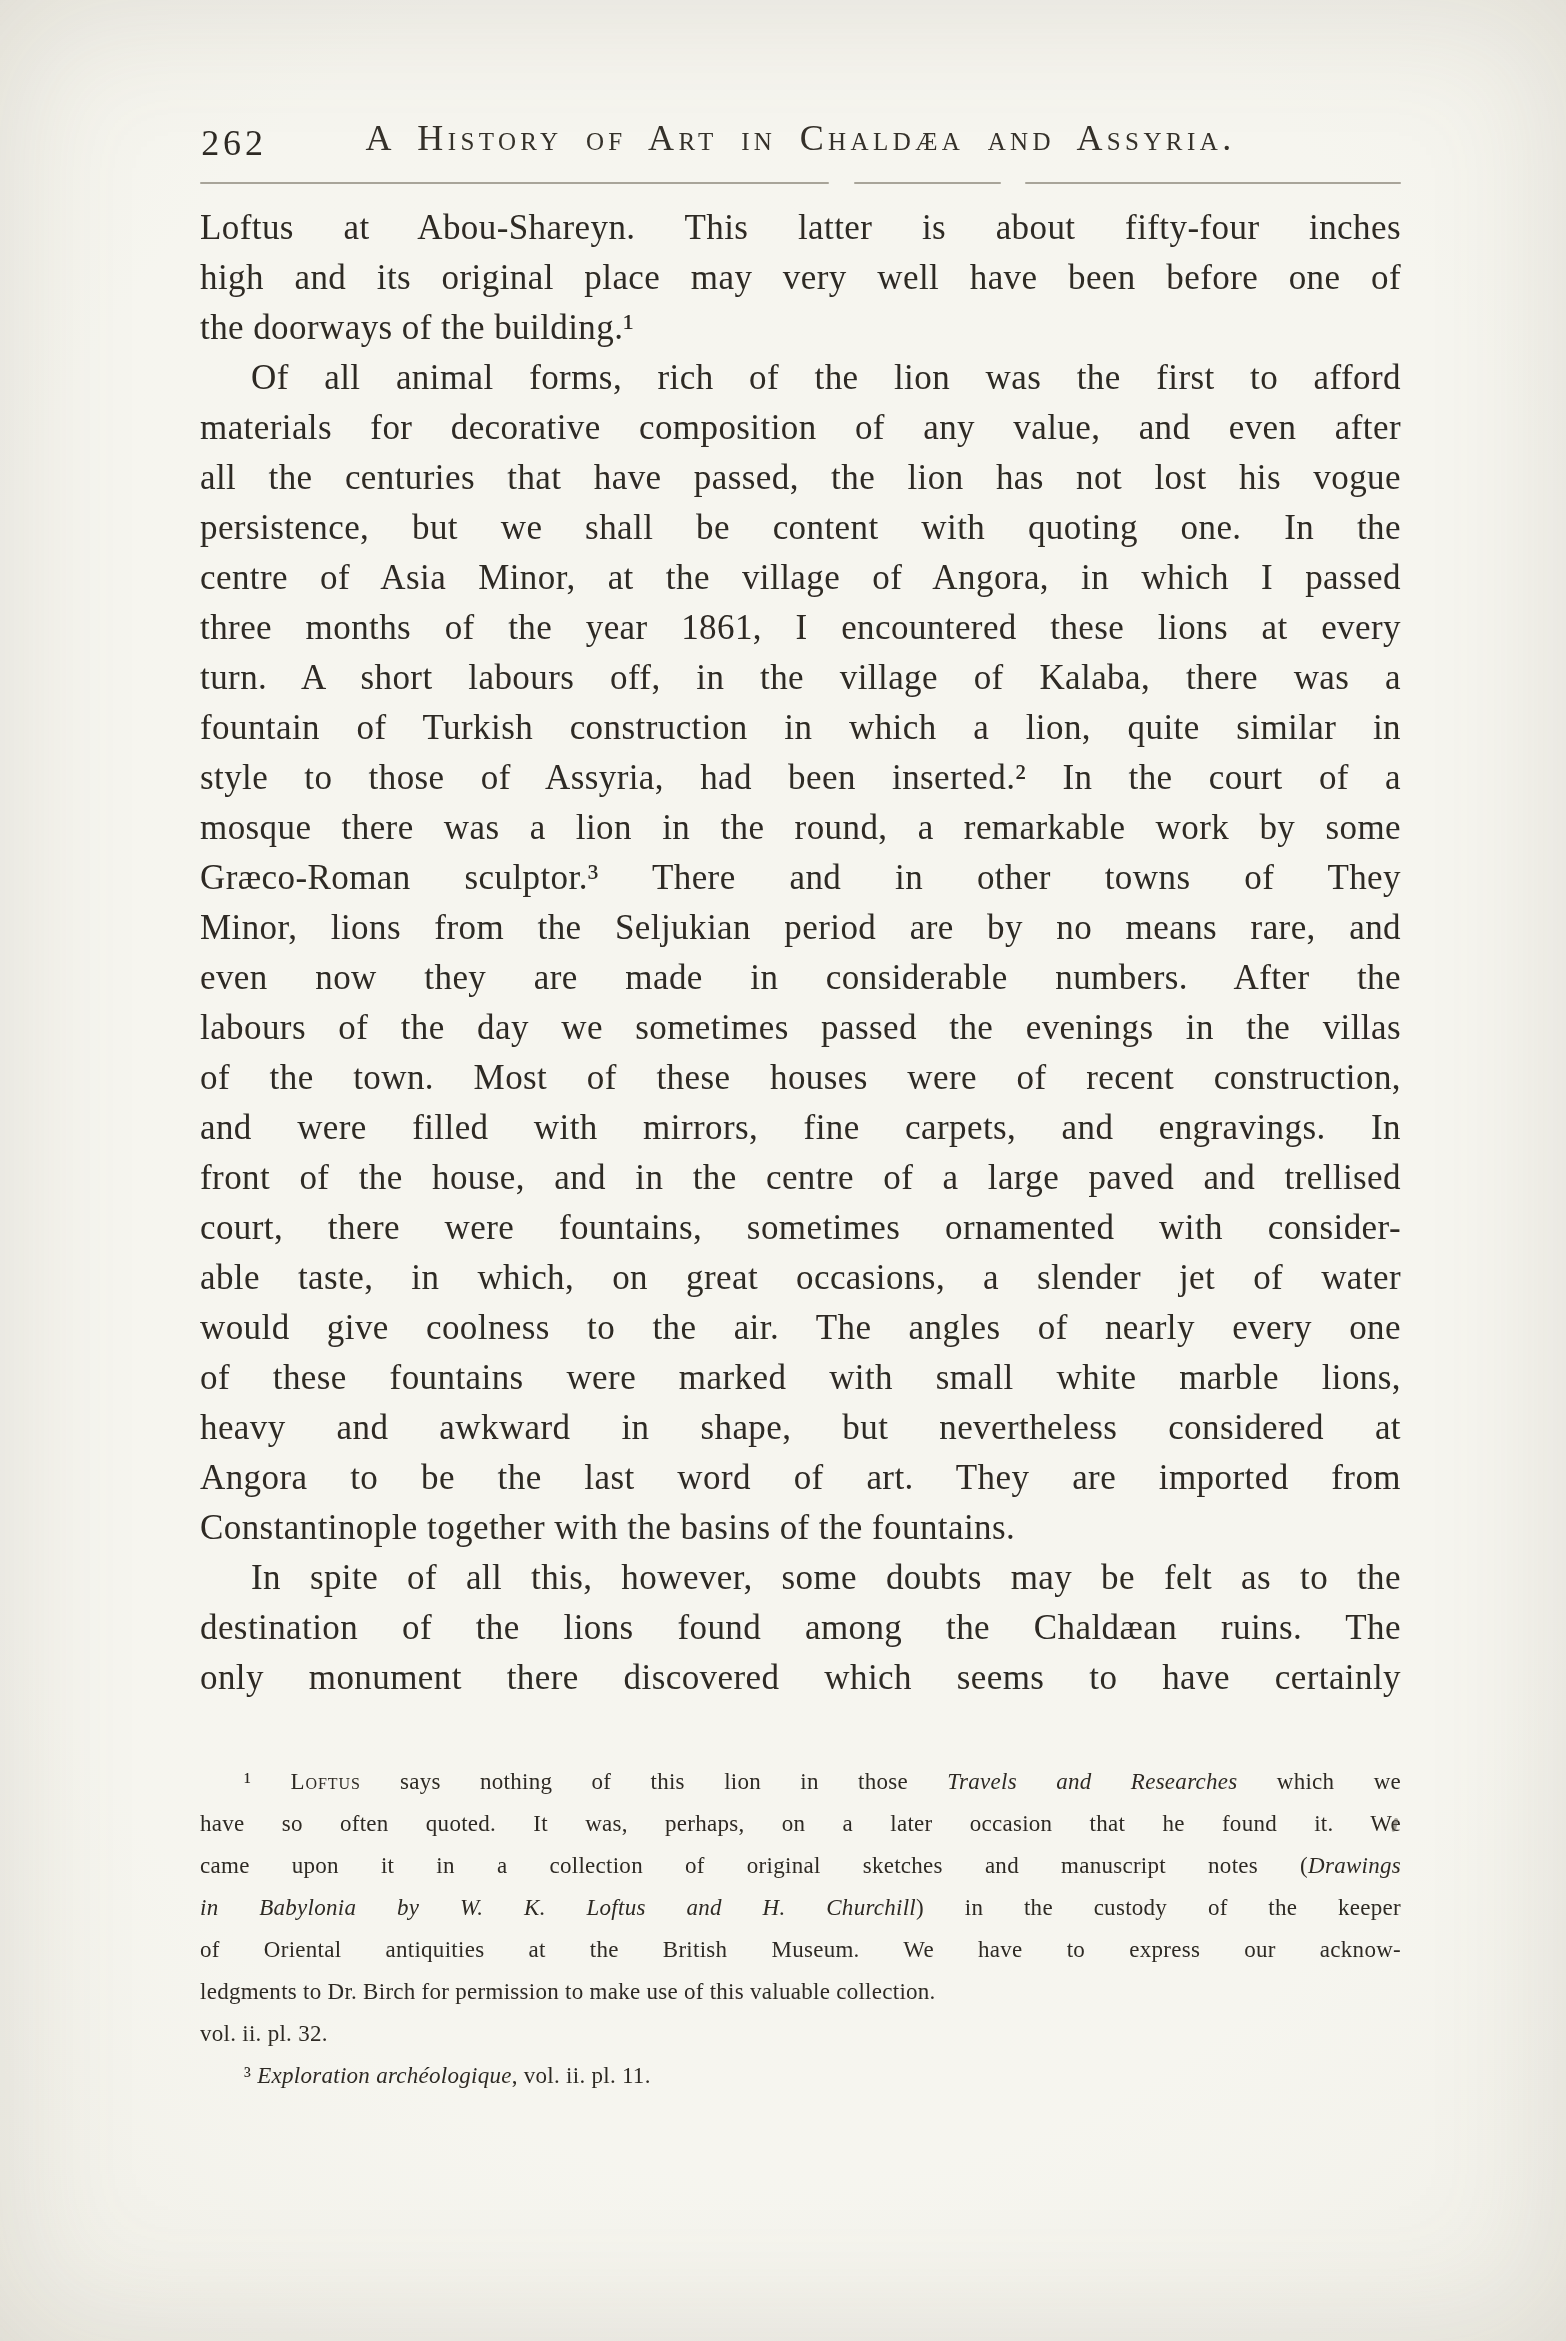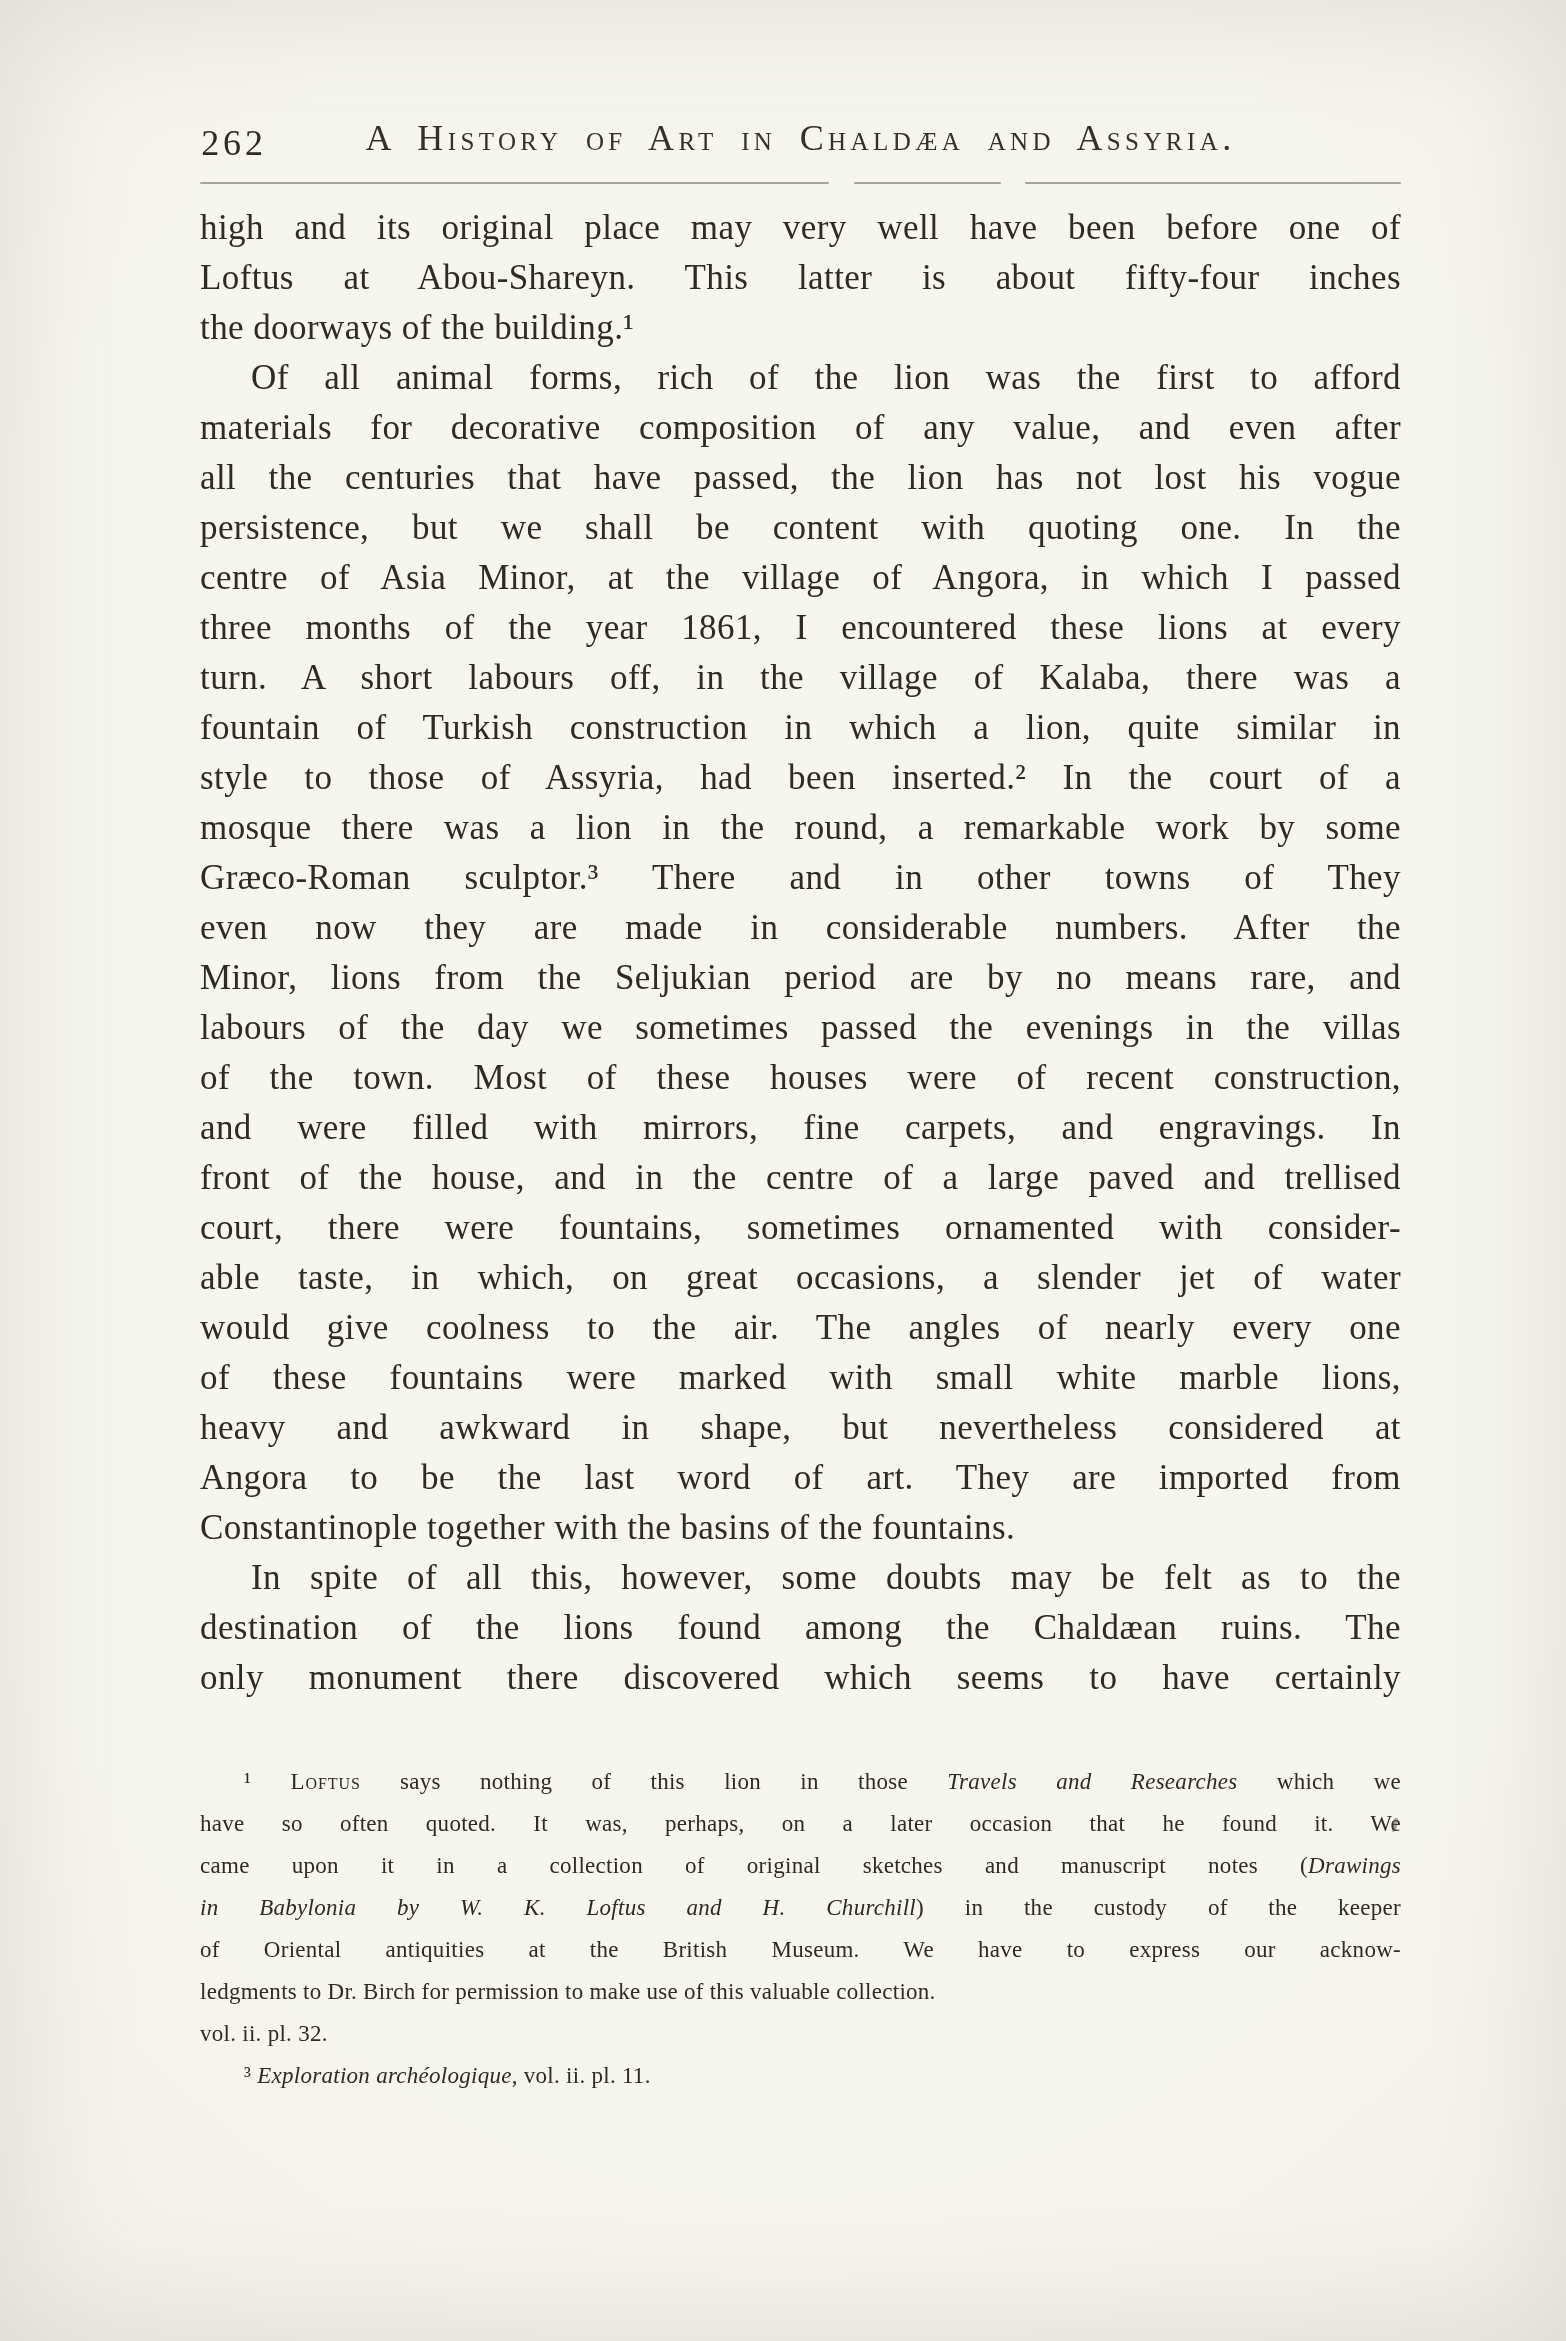--- a/index.html
+++ b/index.html
@@ -122,38 +122,38 @@
     </header>
 
     <div class="header-rule">
       <span class="rule-seg seg-a"></span>
       <span class="rule-seg seg-b"></span>
       <span class="rule-seg seg-c"></span>
     </div>
 
     <main class="body-text">
         <div class="paragraph">
+          <div class="line">Loftus at Abou-Shareyn. This latter is about fifty-four inches</div>
           <div class="line">high and its original place may very well have been before one of</div>
-          <div class="line">Loftus at Abou-Shareyn. This latter is about fifty-four inches</div>
           <div class="line last">the doorways of the building.¹</div>
         </div>
         <div class="paragraph">
           <div class="line indent">Of all animal forms, rich of the lion was the first to afford</div>
           <div class="line">materials for decorative composition of any value, and even after</div>
           <div class="line">all the centuries that have passed, the lion has not lost his vogue</div>
           <div class="line">persistence, but we shall be content with quoting one. In the</div>
           <div class="line">centre of Asia Minor, at the village of Angora, in which I passed</div>
           <div class="line">three months of the year 1861, I encountered these lions at every</div>
           <div class="line">turn. A short labours off, in the village of Kalaba, there was a</div>
           <div class="line">fountain of Turkish construction in which a lion, quite similar in</div>
           <div class="line">style to those of Assyria, had been inserted.² In the court of a</div>
           <div class="line">mosque there was a lion in the round, a remarkable work by some</div>
           <div class="line">Græco-Roman sculptor.³ There and in other towns of They</div>
+          <div class="line">Minor, lions from the Seljukian period are by no means rare, and</div>
           <div class="line">even now they are made in considerable numbers. After the</div>
-          <div class="line">Minor, lions from the Seljukian period are by no means rare, and</div>
           <div class="line">labours of the day we sometimes passed the evenings in the villas</div>
           <div class="line">of the town. Most of these houses were of recent construction,</div>
           <div class="line">and were filled with mirrors, fine carpets, and engravings. In</div>
           <div class="line">front of the house, and in the centre of a large paved and trellised</div>
           <div class="line">court, there were fountains, sometimes ornamented with consider-</div>
           <div class="line">able taste, in which, on great occasions, a slender jet of water</div>
           <div class="line">would give coolness to the air. The angles of nearly every one</div>
           <div class="line">of these fountains were marked with small white marble lions,</div>
           <div class="line">heavy and awkward in shape, but nevertheless considered at</div>
           <div class="line">Angora to be the last word of art. They are imported from</div>

